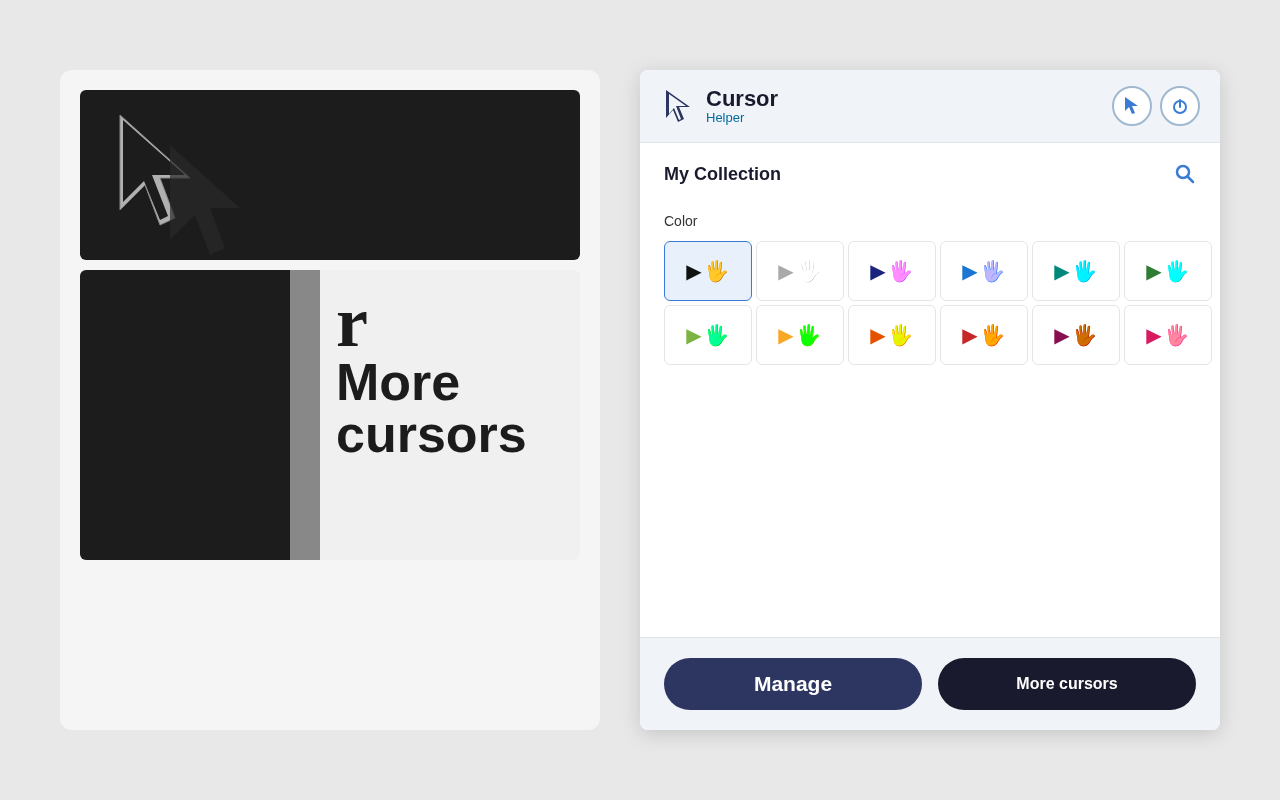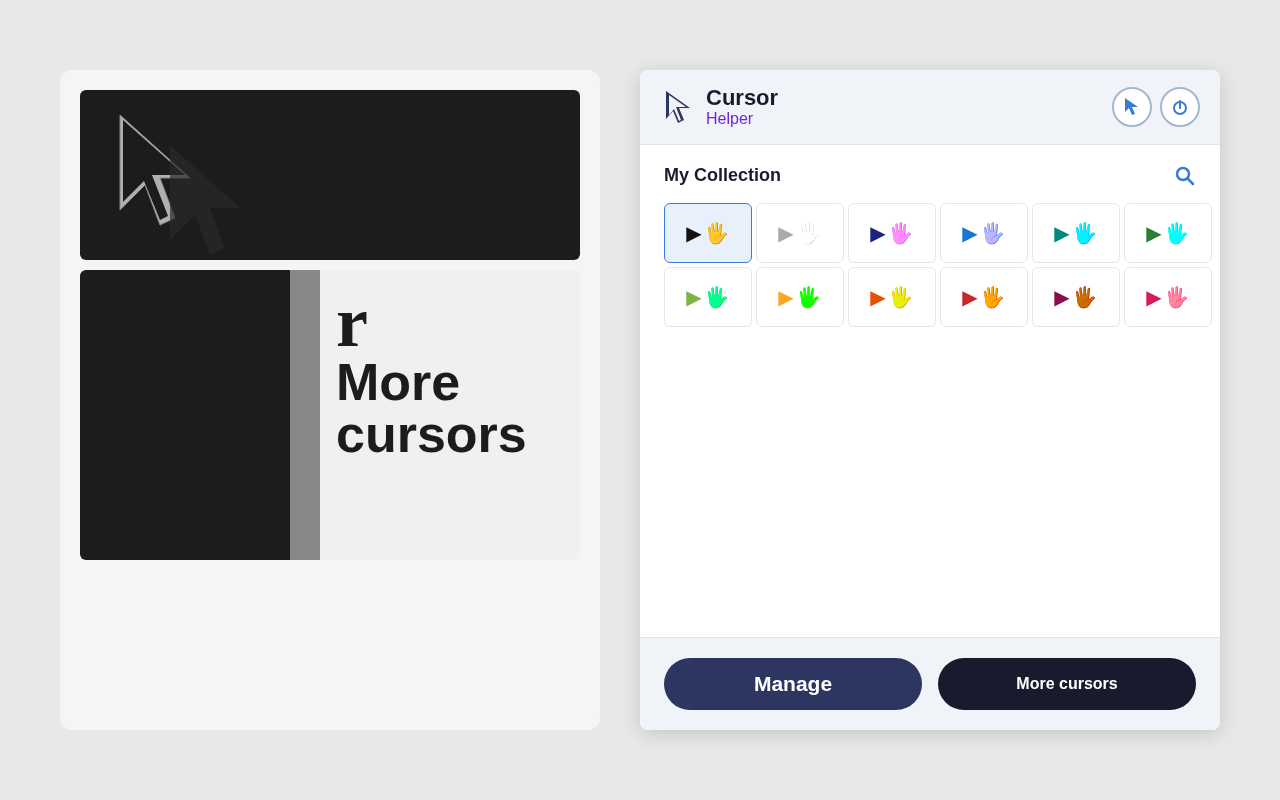--- a/index.html
+++ b/index.html
@@ -64,22 +64,22 @@
       line-height: 1.1;
     }
 
     .logo-title {
       font-size: 22px;
       font-weight: 700;
       color: #1a1a2e;
     }
 
     .logo-subtitle {
-      font-size: 16px;
-      color: #6d28d9;
+      font-size: 13px;
+      color: #0369a1;
       font-weight: 400;
     }
 
     .header-buttons {
       display: flex;
       gap: 8px;
     }
 
     .header-btn {
       width: 40px;
@@ -96,21 +96,21 @@
 
     .content {
       padding: 20px 24px;
       flex: 1;
     }
 
     .section-header {
       display: flex;
       align-items: center;
       justify-content: space-between;
-      margin-bottom: 16px;
+      margin-bottom: 28px;
     }
 
     .section-title {
       font-size: 18px;
       font-weight: 600;
       color: #1a1a2e;
     }
 
     .search-btn {
       background: none;
@@ -314,20 +314,21 @@
       <div class="section-header">
         <span class="section-title">My Collection</span>
         <button class="search-btn">
           <svg width="22" height="22" viewBox="0 0 22 22">
             <circle cx="9" cy="9" r="6" fill="none" stroke="#3a7bd5" stroke-width="2.5"></circle>
             <line x1="13.5" y1="13.5" x2="19" y2="19" stroke="#3a7bd5" stroke-width="2.5" stroke-linecap="round"></line>
           </svg>
         </button>
       </div>
 
+      <div class="color-label">Color</div>
 
       <div class="cursor-grid" style="margin-bottom: 4px;">
 
         <div class="cursor-cell selected">
           <span class="cursor-pair">
             <span style="font-size:20px; color:#111;">▶</span>
             <span style="font-size:20px;">🖐</span>
           </span>
         </div>
 

